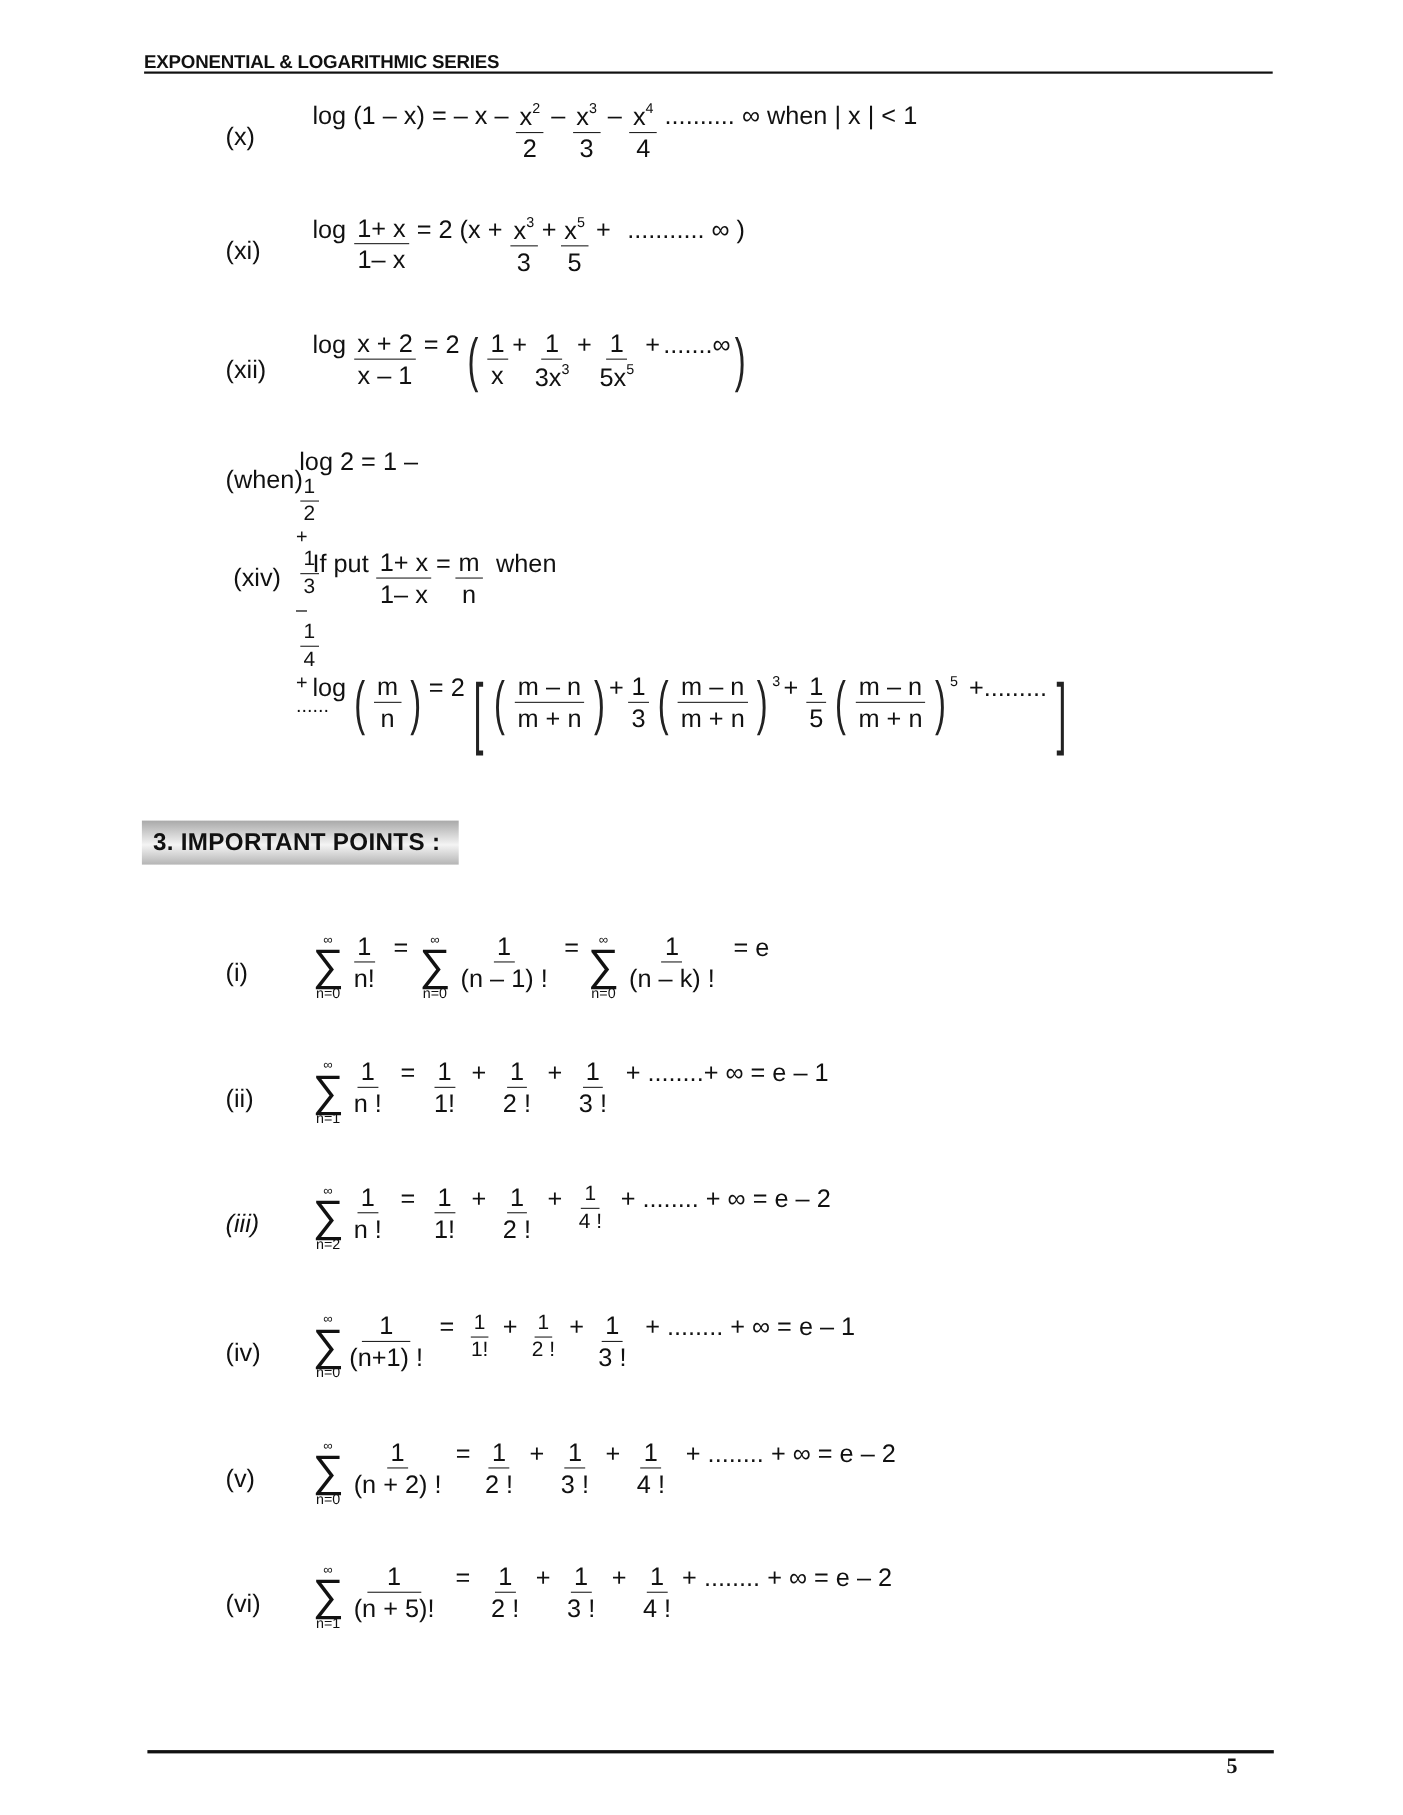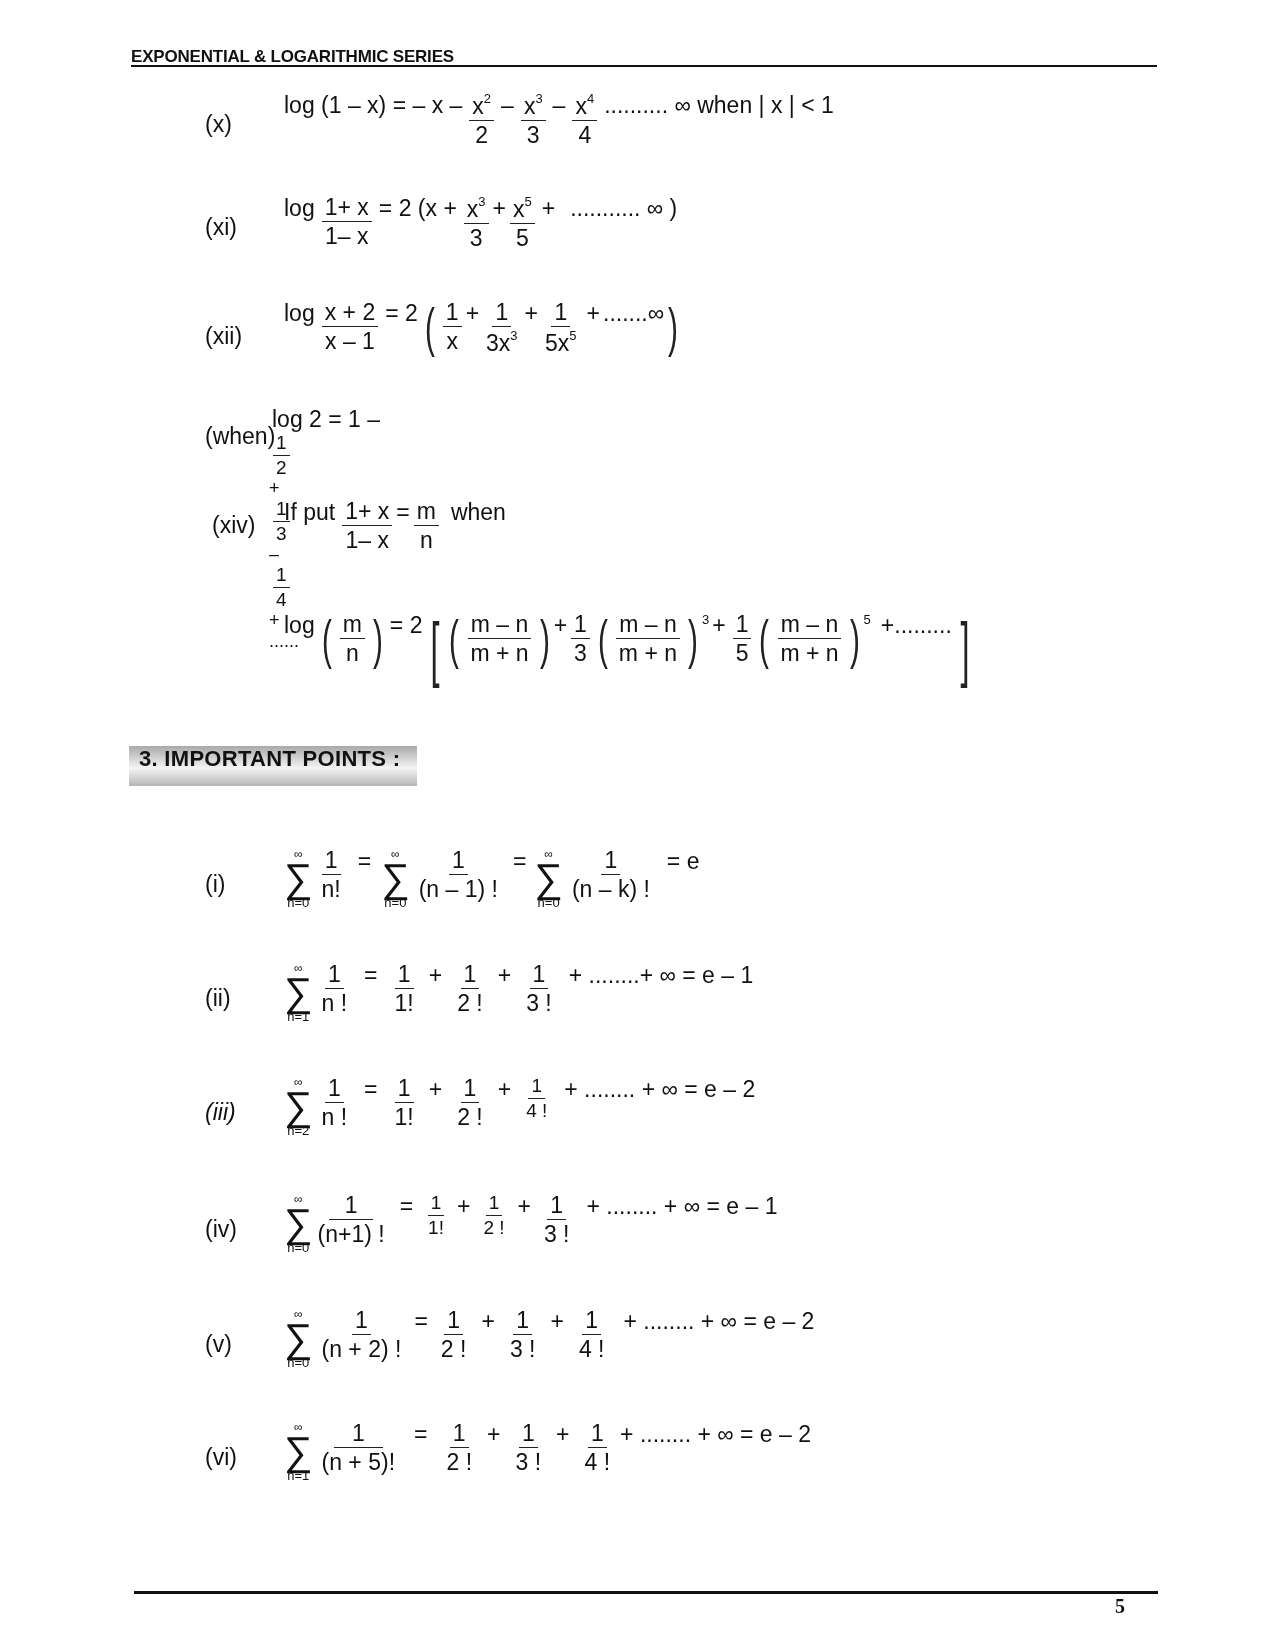--- a/index.html
+++ b/index.html
@@ -26,21 +26,21 @@
   .bracket { font-size: 72px; font-weight: 200; transform: scaleX(0.45); display: inline-block;
              line-height: 1; color: #222; }
   .sigma { display: inline-flex; flex-direction: column; align-items: center; margin-right: 2px;
            line-height: 1; }
   .sigma .top { font-size: 12px; }
   .sigma .sym { font-size: 40px; line-height: 0.9; }
   .sigma .bot { font-size: 13px; }
 
   .section-box { position: absolute; left: 129px; top: 746px; width: 288px; height: 40px;
                  background: linear-gradient(to bottom, #a9a9a9 0%, #e6e6e6 45%, #f4f4f4 55%, #b5b5b5 100%);
-                 display: flex; }
+                 display: flex; align-items: center; }
   .section-box span { margin-left: 10px; font-size: 22px; font-weight: bold; letter-spacing: 0.3px; }
 </style>
 </head>
 <body>
 
 <div class="hdr-title">EXPONENTIAL &amp; LOGARITHMIC SERIES</div>
 <div class="hdr-rule"></div>
 
 <div class="lbl" style="left:205px; top:111px;">(x)</div>
 <div class="row" style="left:281px; top:92px; height:64px;">

